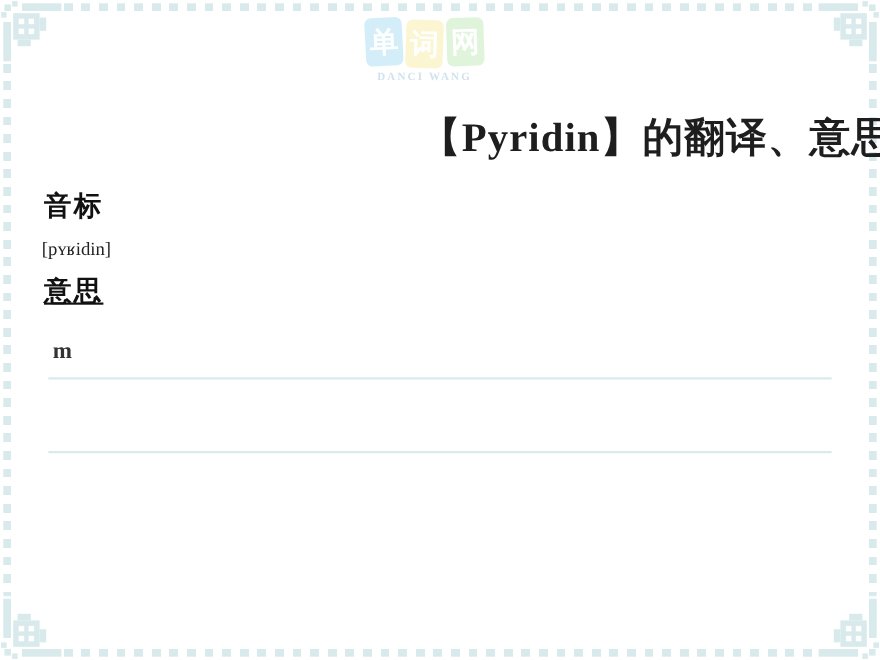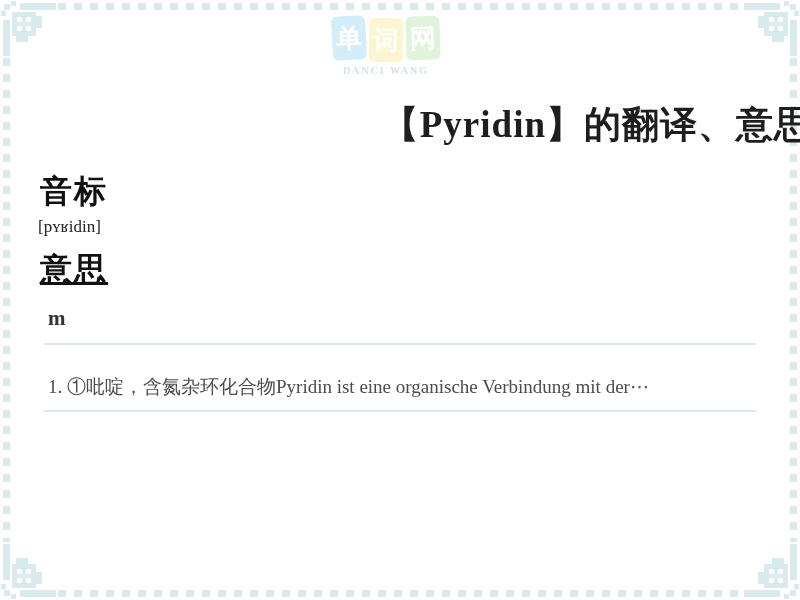--- a/index.html
+++ b/index.html
@@ -61,21 +61,21 @@
   .page-title{
     position:absolute;top:88px;left:0;width:100%;
     text-align:center;
     font-size:37px;font-weight:bold;color:var(--title);
     letter-spacing:1px;
   }
 
   
   .section-label{
     position:absolute;left:40px;
-    font-size:32px;font-weight:bold;color:var(--heading);
+    font-size:25px;font-weight:bold;color:var(--heading);
     letter-spacing:2px;
   }
   .label-phonetic{top:170px;}
   .label-meaning{top:248px;text-decoration:underline;}
   .phonetic-value{
     position:absolute;left:38px;top:217px;
     font-size:17px;color:#222222;text-align:center;
   }
   .gender-label{
     position:absolute;left:48px;top:306px;
@@ -182,17 +182,16 @@
 
   <div class="section-label label-phonetic">音标</div>
   <div class="phonetic-value">[pʏʁidin]</div>
 
   <div class="section-label label-meaning">意思</div>
 
   <div class="gender-label">m</div>
 
   <div class="divider divider-1"></div>
 
-  <div class="definition-item">1. ①吡啶，含氮杂环化合物Pyridin ist eine organische Verbindung mit der⋯</div>
 
   <div class="divider divider-2"></div>
 
 </div>
 
 </body></html>

